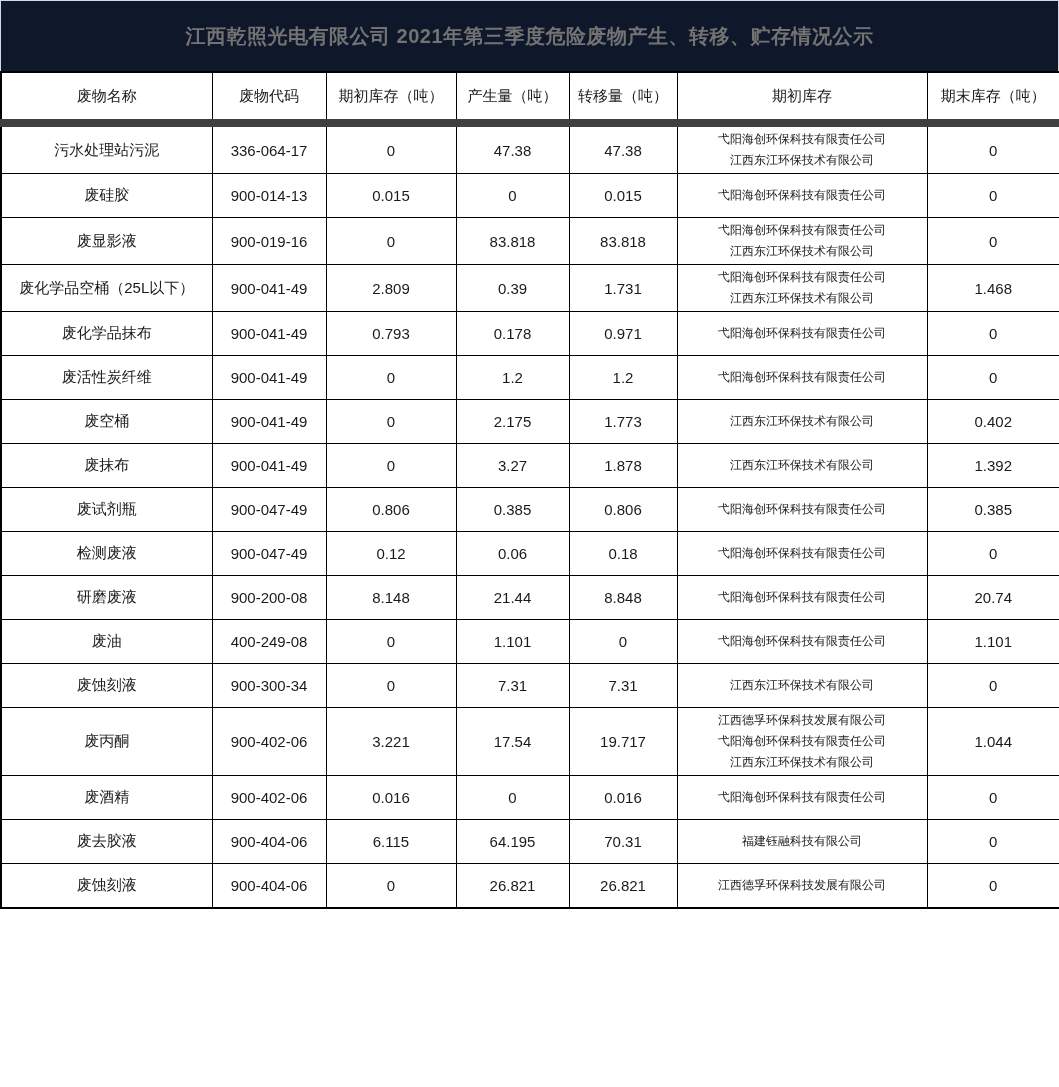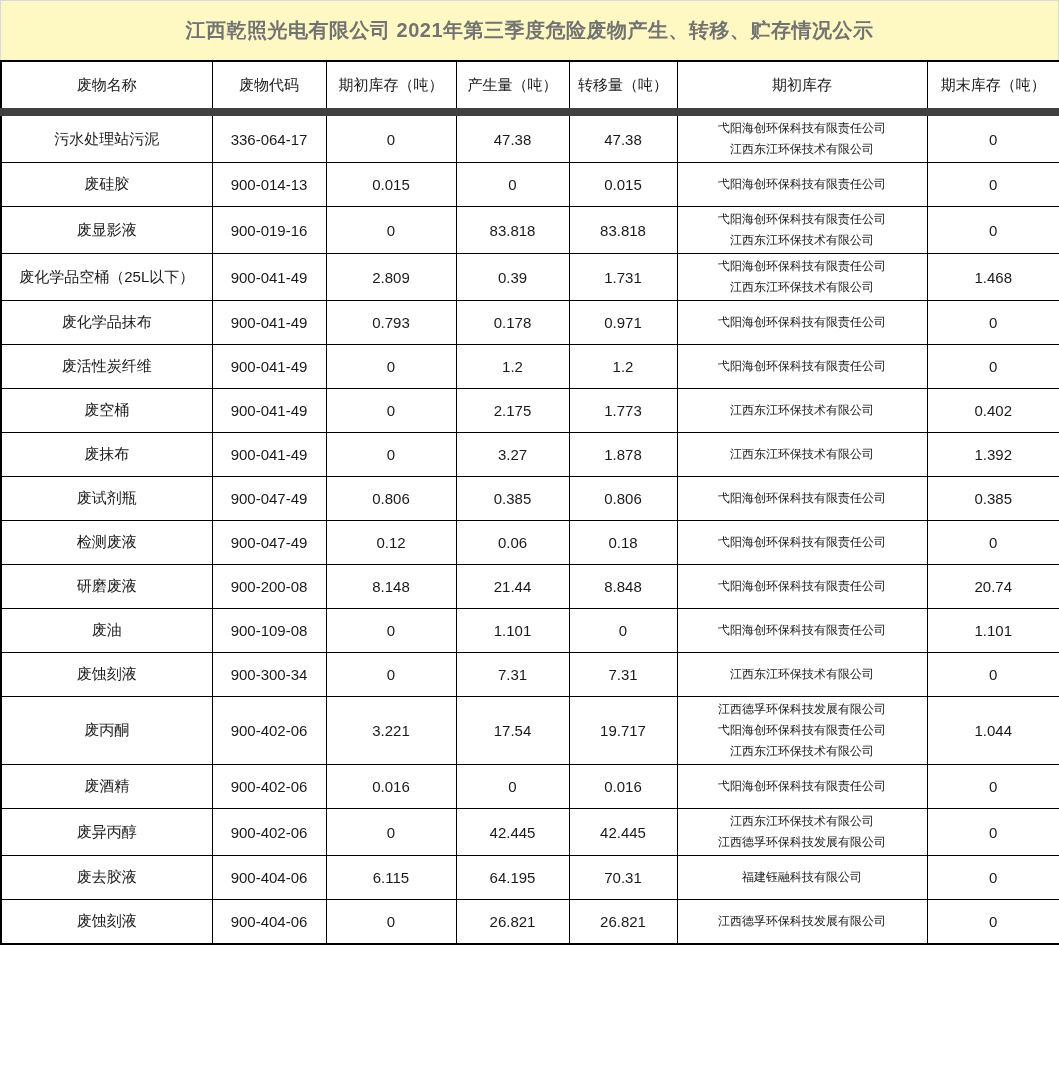--- a/index.html
+++ b/index.html
@@ -8,27 +8,27 @@
     background: #ffffff;
     font-family: "Liberation Sans", "DejaVu Sans", sans-serif;
   }
   .page {
     width: 1059px;
     box-sizing: border-box;
   }
   .title-box {
     box-sizing: border-box;
     width: 1059px;
-    height: 60px;
+    height: 71px;
     border: 1px solid #d8d8e0;
     border-bottom: none;
     display: flex;
     align-items: center;
     justify-content: center;
-    background: #fef9c3;
+    background: #0f172a;
   }
   .page-title {
     font-size: 20px;
     font-weight: 700;
     color: #737373;
     letter-spacing: 0.5px;
     white-space: nowrap;
   }
   table.waste-table {
     width: 1059px;
@@ -221,21 +221,21 @@
           <td class="initial-stock-cell">8.148</td>
           <td class="generated-cell">21.44</td>
           <td class="transferred-cell">8.848</td>
           <td class="destination-cell">
             <div class="dest-line">弋阳海创环保科技有限责任公司</div>
           </td>
           <td class="final-stock-cell">20.74</td>
         </tr>
         <tr>
           <td class="waste-name-cell">废油</td>
-          <td class="waste-code-cell">900-109-08</td>
+          <td class="waste-code-cell">400-249-08</td>
           <td class="initial-stock-cell">0</td>
           <td class="generated-cell">1.101</td>
           <td class="transferred-cell">0</td>
           <td class="destination-cell">
             <div class="dest-line">弋阳海创环保科技有限责任公司</div>
           </td>
           <td class="final-stock-cell">1.101</td>
         </tr>
         <tr>
           <td class="waste-name-cell">废蚀刻液</td>
@@ -266,32 +266,20 @@
           <td class="waste-code-cell">900-402-06</td>
           <td class="initial-stock-cell">0.016</td>
           <td class="generated-cell">0</td>
           <td class="transferred-cell">0.016</td>
           <td class="destination-cell">
             <div class="dest-line">弋阳海创环保科技有限责任公司</div>
           </td>
           <td class="final-stock-cell">0</td>
         </tr>
         <tr>
-          <td class="waste-name-cell">废异丙醇</td>
-          <td class="waste-code-cell">900-402-06</td>
-          <td class="initial-stock-cell">0</td>
-          <td class="generated-cell">42.445</td>
-          <td class="transferred-cell">42.445</td>
-          <td class="destination-cell">
-            <div class="dest-line">江西东江环保技术有限公司</div>
-            <div class="dest-line">江西德孚环保科技发展有限公司</div>
-          </td>
-          <td class="final-stock-cell">0</td>
-        </tr>
-        <tr>
           <td class="waste-name-cell">废去胶液</td>
           <td class="waste-code-cell">900-404-06</td>
           <td class="initial-stock-cell">6.115</td>
           <td class="generated-cell">64.195</td>
           <td class="transferred-cell">70.31</td>
           <td class="destination-cell">
             <div class="dest-line">福建钰融科技有限公司</div>
           </td>
           <td class="final-stock-cell">0</td>
         </tr>

